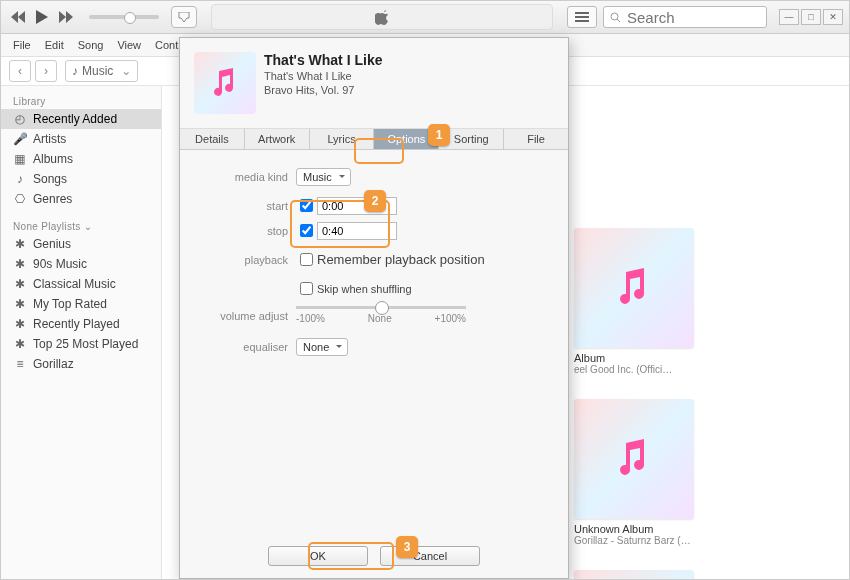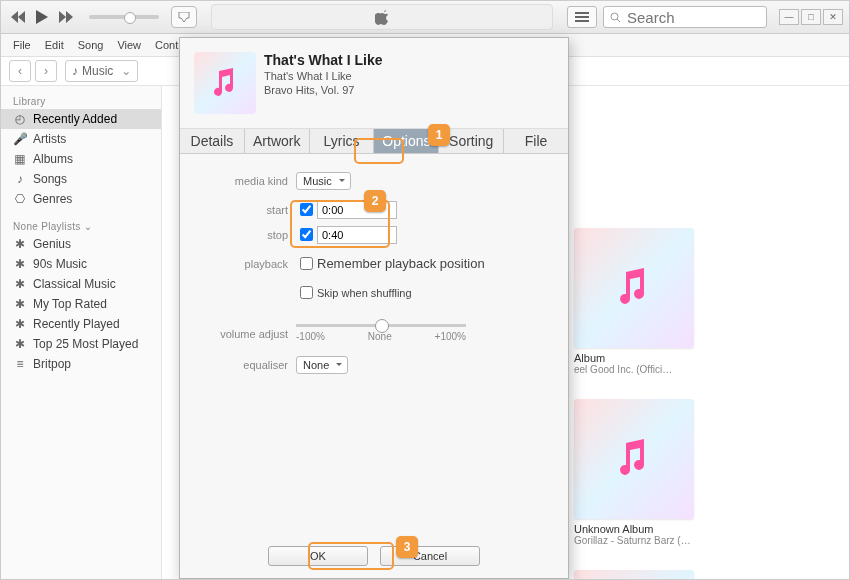--- a/index.html
+++ b/index.html
@@ -46,21 +46,21 @@
 .album-title{font-size:11px;color:#333;margin-top:4px;white-space:nowrap;overflow:hidden;text-overflow:ellipsis}
 .album-artist{font-size:10px;color:#888;white-space:nowrap;overflow:hidden;text-overflow:ellipsis}
 
 
 .dialog{position:absolute;left:178px;top:36px;width:388px;height:540px;background:#f7f7f7;border:1px solid #b5b5b5;box-shadow:2px 4px 14px rgba(0,0,0,.25)}
 .dlg-head{display:flex;gap:8px;padding:14px;border-bottom:1px solid #ddd}
 .dlg-cover{width:62px;height:62px;border-radius:4px;background:linear-gradient(135deg,#ffe1e1,#e1f5ff,#f5e1ff);display:flex;align-items:center;justify-content:center}
 .dlg-title{font-size:14px;font-weight:600;color:#222}
 .dlg-sub{font-size:11px;color:#555;margin-top:2px}
 .dlg-tabs{display:flex;background:#eee;border-bottom:1px solid #ccc}
-.dlg-tab{flex:1;text-align:center;padding:4px 0;font-size:14px;border-right:1px solid #ccc;cursor:pointer;color:#444}
+.dlg-tab{flex:1;text-align:center;padding:4px 0;font-size:11px;border-right:1px solid #ccc;cursor:pointer;color:#444}
 .dlg-tab:last-child{border-right:none}
 .dlg-tab.active{background:#9aa8b5;color:#fff}
 .dlg-body{padding:18px 18px 10px}
 .form-row{display:flex;align-items:center;margin-bottom:10px}
 .form-label{width:90px;text-align:right;font-size:11px;color:#888;padding-right:8px}
 .dd{border:1px solid #bbb;border-radius:3px;background:#fff;padding:2px 18px 2px 6px;font-size:11px;position:relative}
 .dd::after{content:"";position:absolute;right:5px;top:6px;border:3px solid transparent;border-top-color:#666}
 .time-input{width:70px;border:1px solid #bbb;background:#fff;padding:2px 4px;font-size:11px}
 .chk{margin-right:4px}
 .chk-row{display:flex;align-items:center;font-size:11px;color:#444;margin-bottom:6px;margin-left:98px}
@@ -200,21 +200,21 @@
           <div class="side-item">
             <span class="side-ico">✱</span>
             <span>Recently Played</span>
           </div>
           <div class="side-item">
             <span class="side-ico">✱</span>
             <span>Top 25 Most Played</span>
           </div>
           <div class="side-item">
             <span class="side-ico">≡</span>
-            <span>Britpop</span>
+            <span>Gorillaz</span>
           </div>
         </div>
     </div>
 
     <div class="main">
       <div class="grid" id="album-grid">
           <div class="album">
             <div class="cover">
               <svg width="36" height="42">
                 <path d="M10 5l18-4v26a5 5 0 11-4-5V10l-10 2v20a5 5 0 11-4-5z" fill="#ff4fa0"></path>
@@ -280,21 +280,21 @@
       </div>
       <div class="form-row" style="margin-top:8px">
         <div class="form-label">playback</div>
         <input type="checkbox" class="chk" style="">
         <span style="font-size:13px;color:#444">Remember playback position</span>
       </div>
       <div class="chk-row">
         <input type="checkbox" class="chk" style="">
         <span>Skip when shuffling</span>
       </div>
-      <div class="form-row" style="margin-top:24px">
+      <div class="form-row" style="margin-top:10px">
         <div class="form-label">volume adjust</div>
         <div class="slider-wrap">
           <div class="vol-track">
               <div class="vol-knob"></div>
             </div>
           <div class="vol-ticks">
             <span>-100%</span>
             <span>None</span>
             <span>+100%</span>
           </div>

